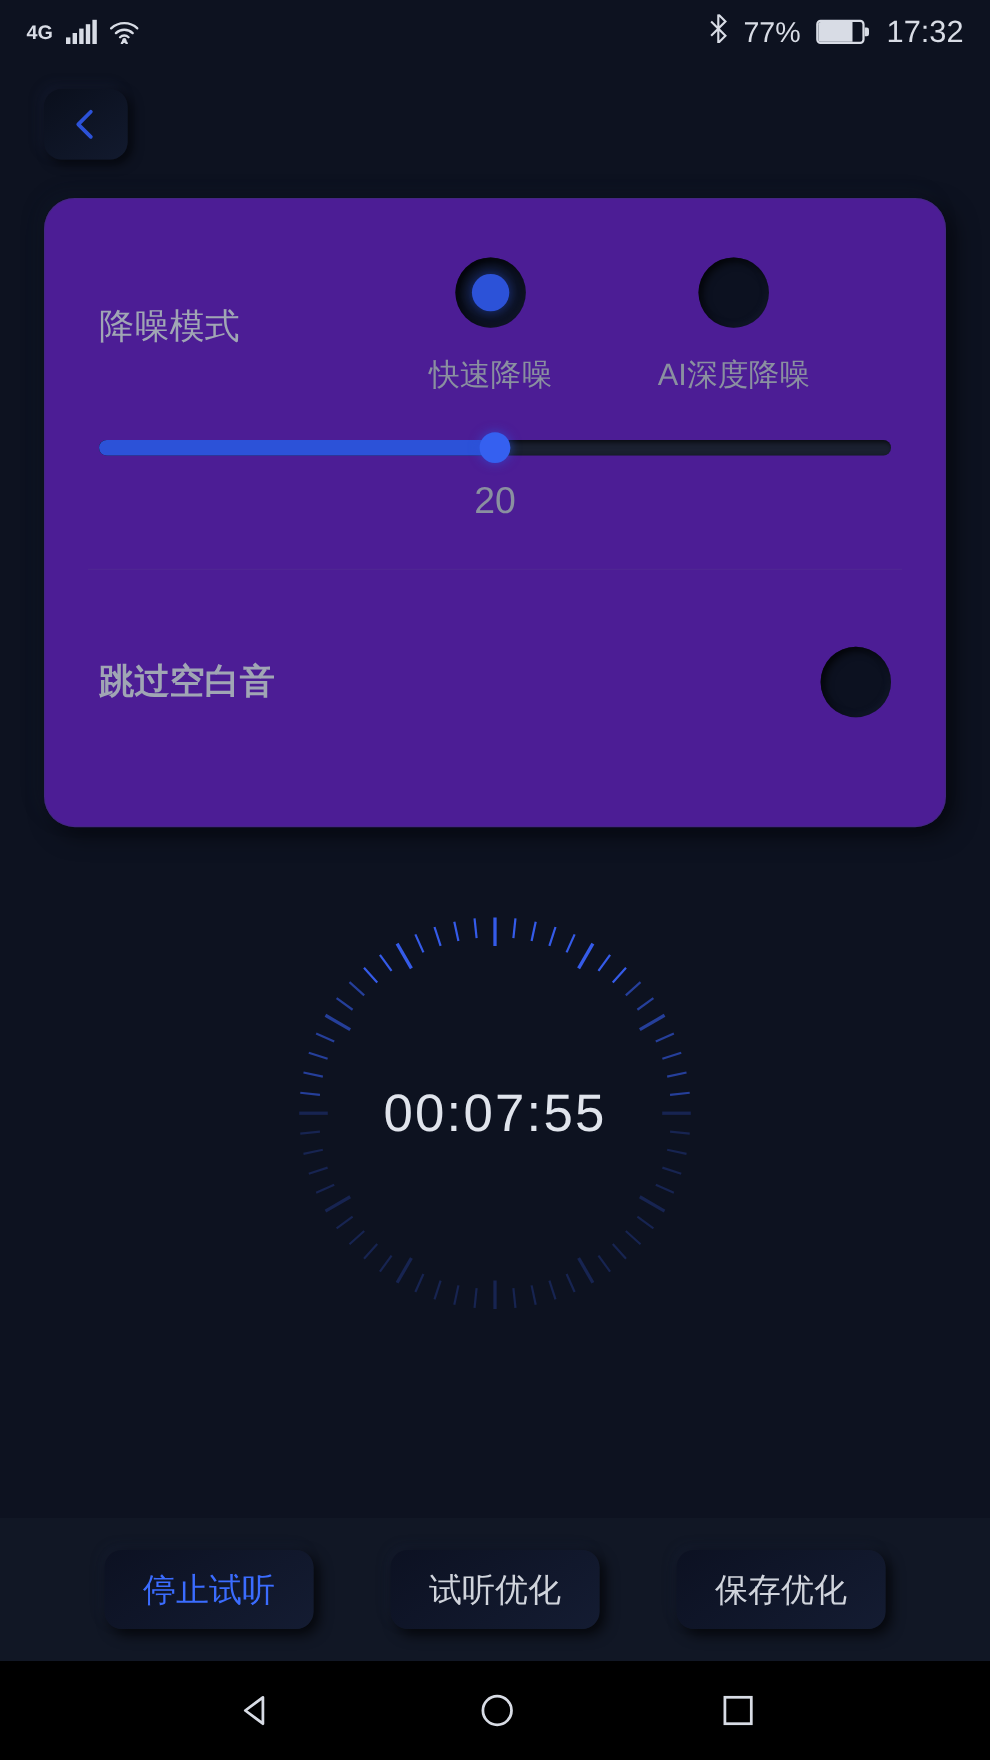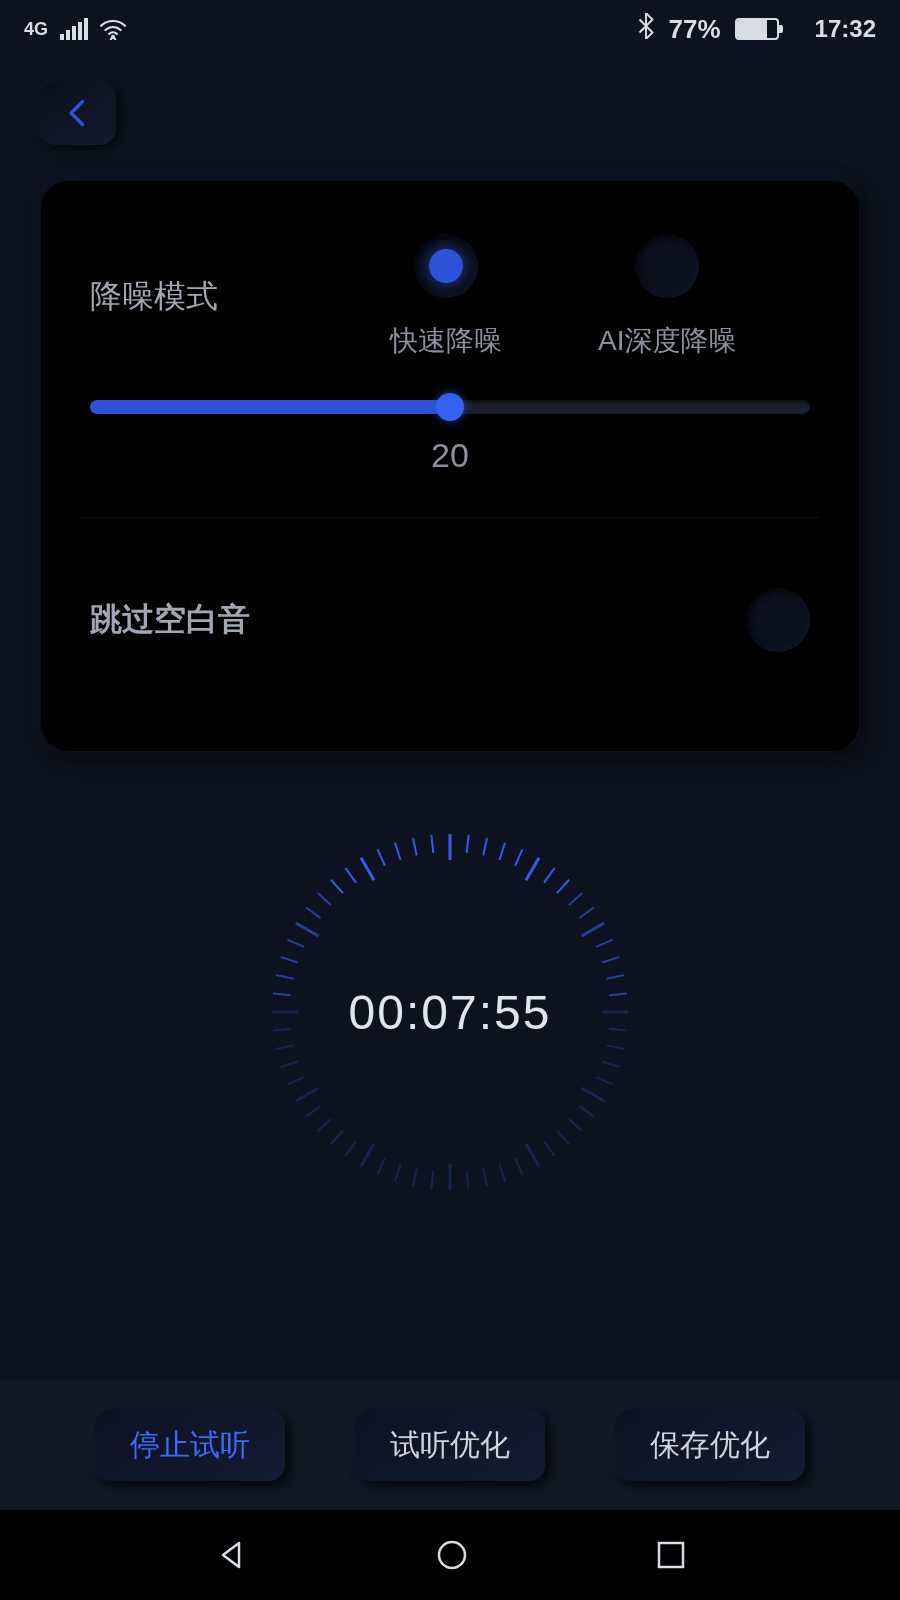--- a/index.html
+++ b/index.html
@@ -51,21 +51,20 @@
     .signal-bars span:nth-child(4){height:18px}
     .signal-bars span:nth-child(5){height:22px}
     .wifi-icon {
       width: 26px;
       height: 22px;
     }
     .status-right {
       display: flex;
       align-items: center;
       gap: 14px;
-      font-weight: bold;
     }
     .battery-icon {
       width: 44px;
       height: 22px;
       border: 2px solid #d8dce5;
       border-radius: 4px;
       position: relative;
       margin-right: 2px;
     }
     .battery-icon::after {
@@ -113,21 +112,21 @@
       position: absolute;
       left: 50%;
       transform: translateX(-50%);
       font-size: 36px;
       color: #d8dce5;
       font-weight: 400;
     }
     .card {
       margin: 12px 40px 0;
       border-radius: 28px;
-      background: #000000;
+      background: #4c1d95;
       box-shadow: inset 0 0 0 1px rgba(50,60,90,0.3), 8px 8px 20px rgba(0,0,0,0.5), -6px -6px 16px rgba(30,38,60,0.15);
       padding: 54px 50px 40px;
     }
     .row-mode {
       display: flex;
       align-items: center;
       margin-bottom: 36px;
     }
     .mode-label {
       font-size: 32px;
@@ -323,21 +322,21 @@
   <div class="status-right">
     <span class="bt-icon">
       <svg width="18" height="26" viewBox="0 0 12 20">
           <path d="M6 0 L11 5 L6 10 L11 15 L6 20 L6 0 M1 5 L11 15 M1 15 L11 5" fill="none" stroke="#d8dce5" stroke-width="1.5"></path>
         </svg>
     </span>
     <span>77%</span>
     <div class="battery-icon">
         <div class="battery-fill"></div>
       </div>
-    <span style="font-size:24px;margin-left:20px">17:32</span>
+    <span style="font-size:28px;margin-left:4px">17:32</span>
   </div>
 </div>
 
 <div class="header">
   <div class="back-btn">
     <svg viewBox="0 0 20 28">
       <path d="M14 4 L4 14 L14 24" fill="none" stroke="#2c52d8" stroke-width="3" stroke-linecap="round" stroke-linejoin="round"></path>
     </svg>
   </div>
 </div>

